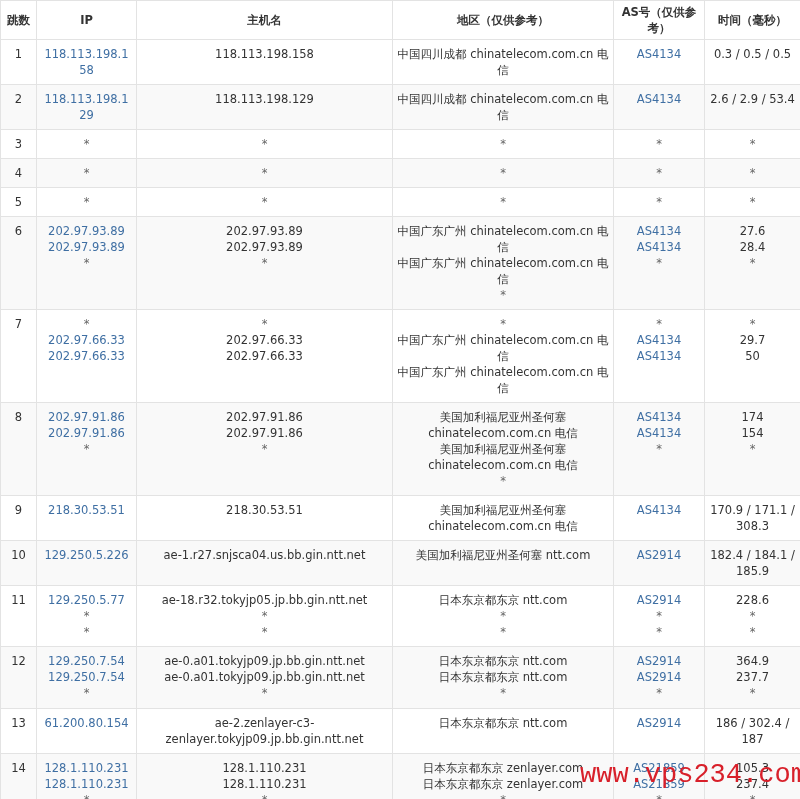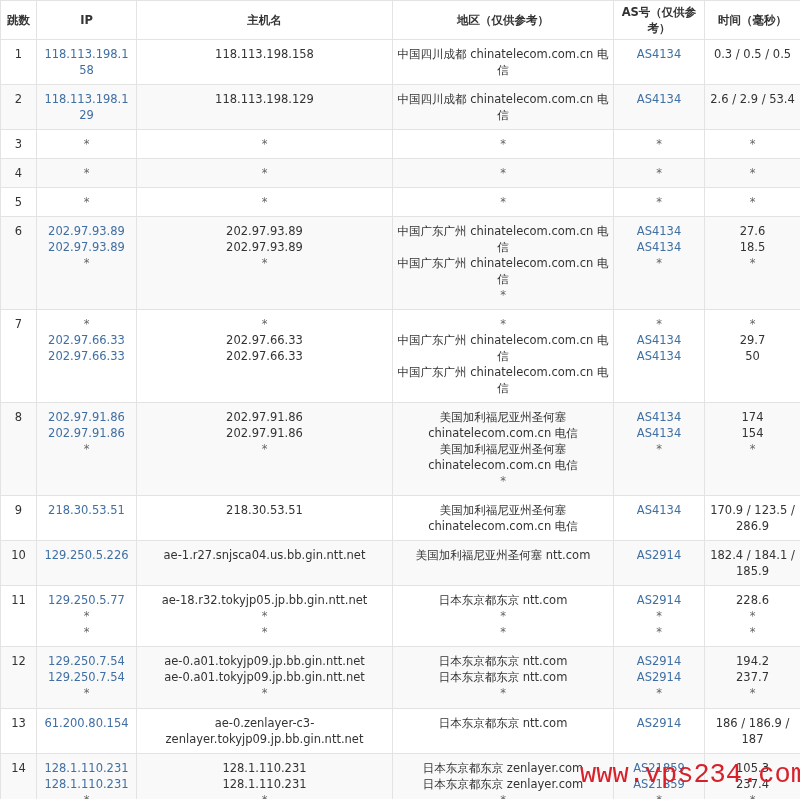--- a/index.html
+++ b/index.html
@@ -150,21 +150,21 @@
           <span class="line">中国广东广州 chinatelecom.com.cn 电信</span>
           <span class="line star">*</span>
         </td>
         <td>
           <span class="line link">AS4134</span>
           <span class="line link">AS4134</span>
           <span class="line star">*</span>
         </td>
         <td>
           <span class="line">27.6</span>
-          <span class="line">18.5</span>
+          <span class="line">28.4</span>
           <span class="line star">*</span>
         </td>
       </tr>
       <tr style="height: 62px;">
         <td class="hop">7</td>
         <td>
           <span class="line star">*</span>
           <span class="line link">202.97.66.33</span>
           <span class="line link">202.97.66.33</span>
         </td>
@@ -228,22 +228,22 @@
           <span class="line">218.30.53.51</span>
         </td>
         <td>
           <span class="line">美国加利福尼亚州圣何塞</span>
           <span class="line">chinatelecom.com.cn 电信</span>
         </td>
         <td>
           <span class="line link">AS4134</span>
         </td>
         <td>
-          <span class="line">170.9 / 123.5 /</span>
-          <span class="line">286.9</span>
+          <span class="line">170.9 / 171.1 /</span>
+          <span class="line">308.3</span>
         </td>
       </tr>
       <tr style="height: 45px;">
         <td class="hop">10</td>
         <td>
           <span class="line link">129.250.5.226</span>
         </td>
         <td>
           <span class="line">ae-1.r27.snjsca04.us.bb.gin.ntt.net</span>
         </td>
@@ -302,42 +302,42 @@
           <span class="line">日本东京都东京 ntt.com</span>
           <span class="line">日本东京都东京 ntt.com</span>
           <span class="line star">*</span>
         </td>
         <td>
           <span class="line link">AS2914</span>
           <span class="line link">AS2914</span>
           <span class="line star">*</span>
         </td>
         <td>
-          <span class="line">194.2</span>
+          <span class="line">364.9</span>
           <span class="line">237.7</span>
           <span class="line star">*</span>
         </td>
       </tr>
       <tr style="height: 45px; margin-top: 32px;">
         <td class="hop">13</td>
         <td>
           <span class="line link">61.200.80.154</span>
         </td>
         <td>
-          <span class="line">ae-0.zenlayer-c3-</span>
+          <span class="line">ae-2.zenlayer-c3-</span>
           <span class="line">zenlayer.tokyjp09.jp.bb.gin.ntt.net</span>
         </td>
         <td>
           <span class="line">日本东京都东京 ntt.com</span>
         </td>
         <td>
           <span class="line link">AS2914</span>
         </td>
         <td>
-          <span class="line">186 / 186.9 /</span>
+          <span class="line">186 / 302.4 /</span>
           <span class="line">187</span>
         </td>
       </tr>
       <tr style="height: 61px;">
         <td class="hop">14</td>
         <td>
           <span class="line link">128.1.110.231</span>
           <span class="line link">128.1.110.231</span>
           <span class="line star">*</span>
         </td>

